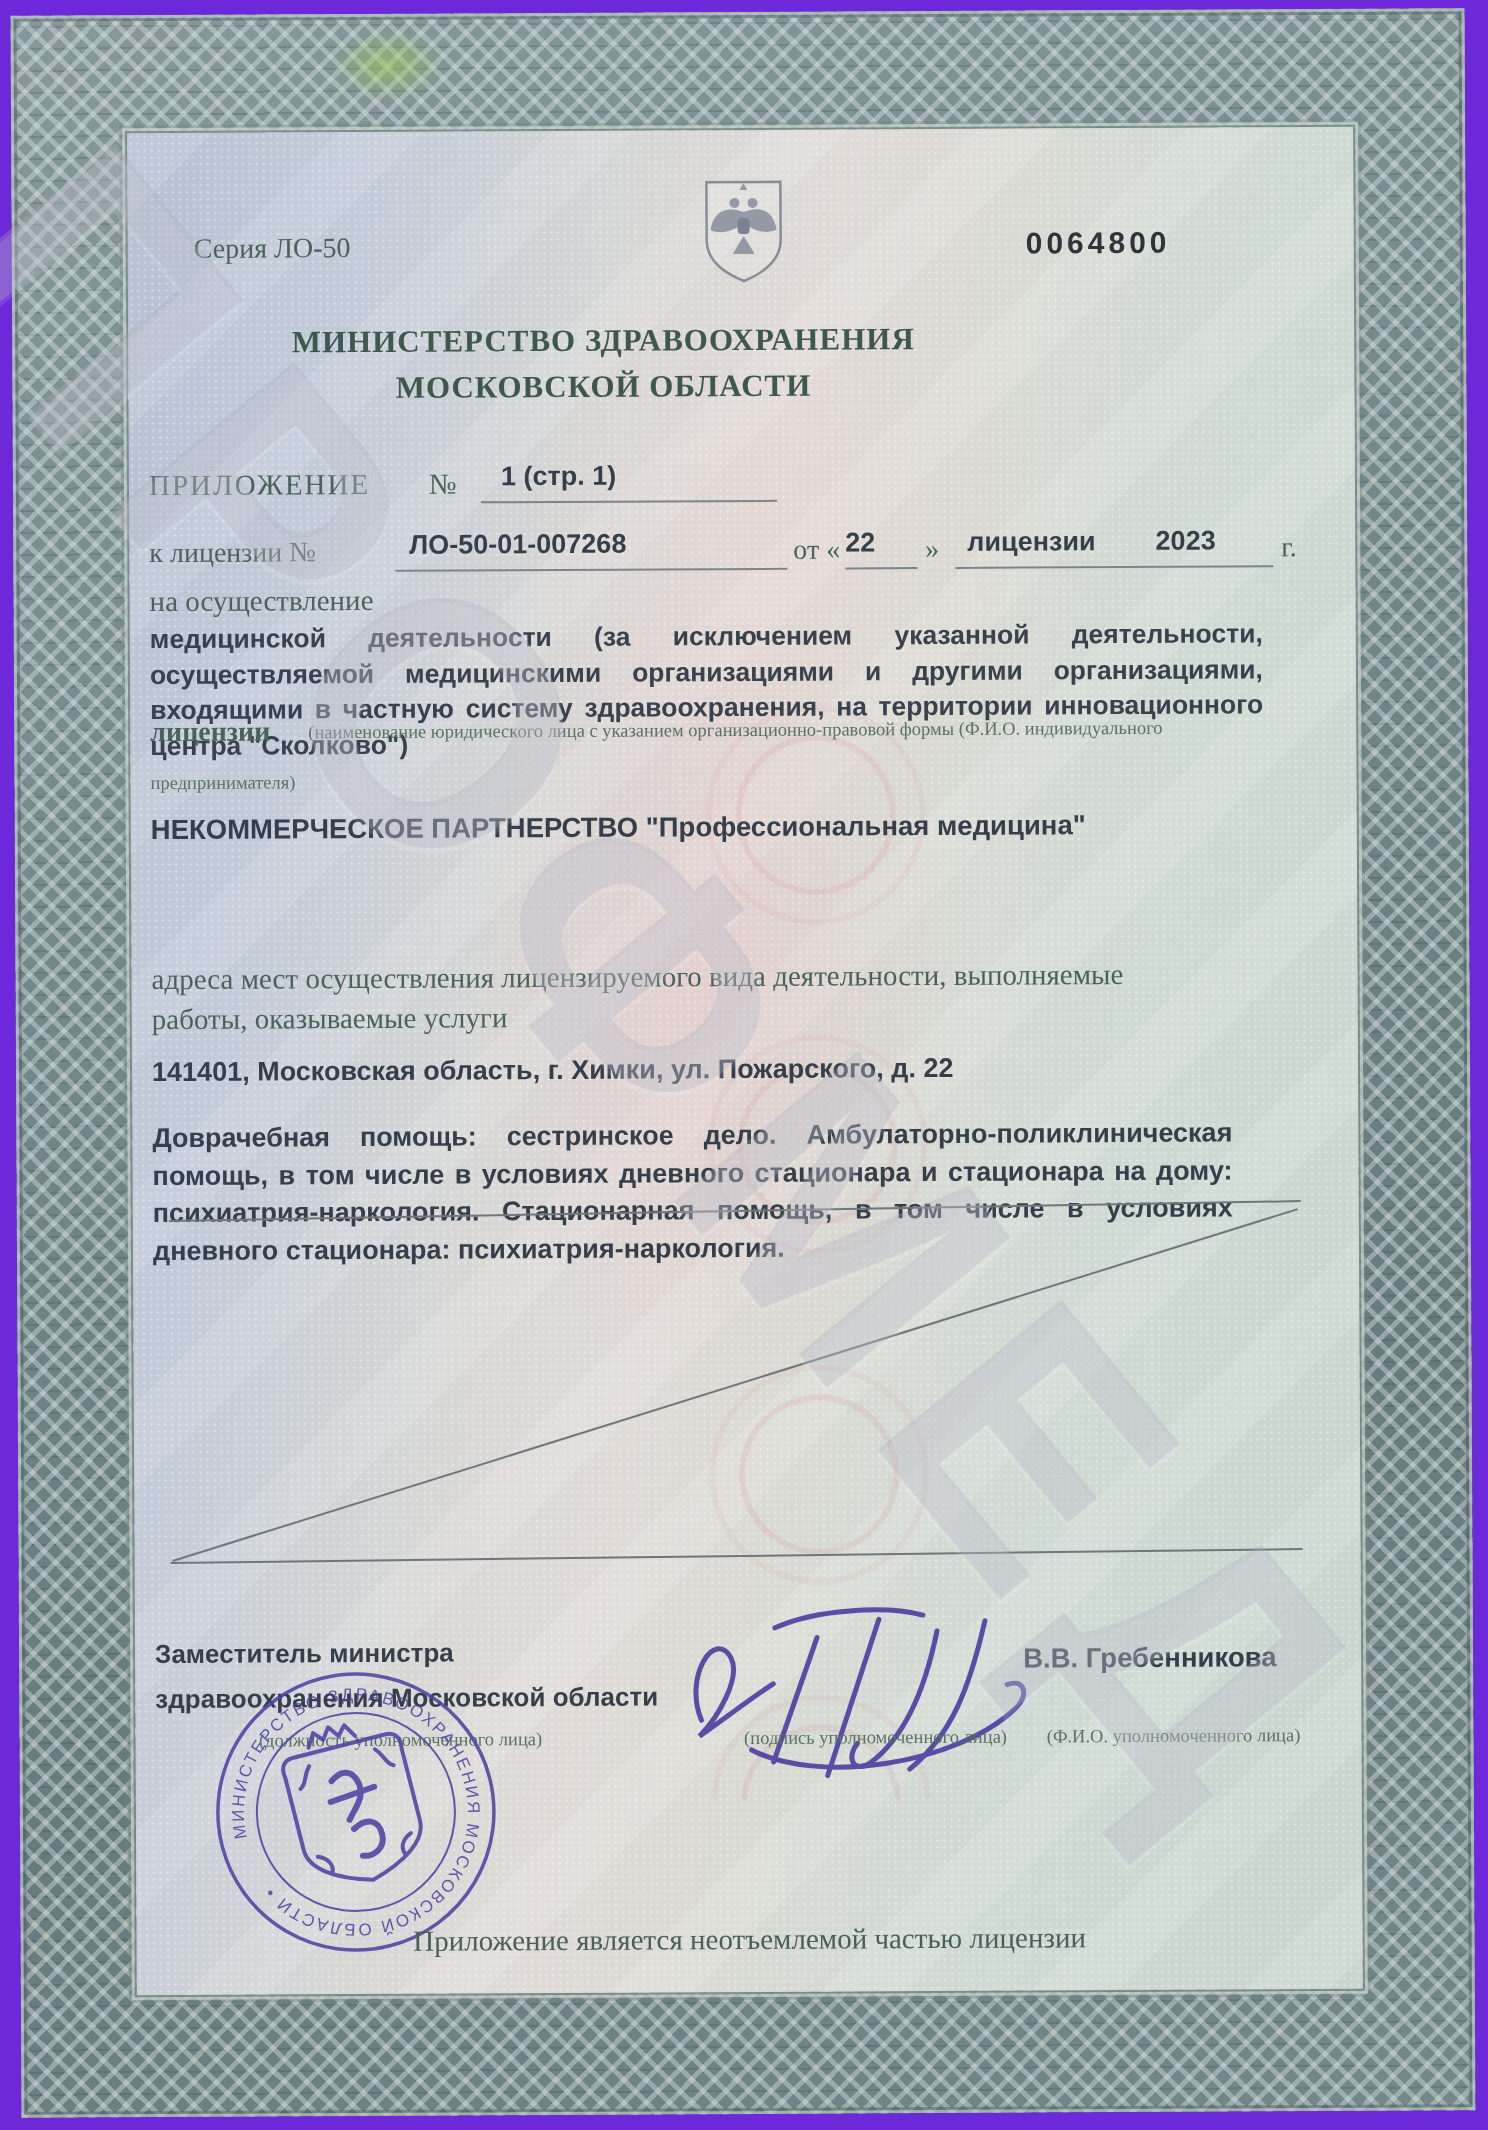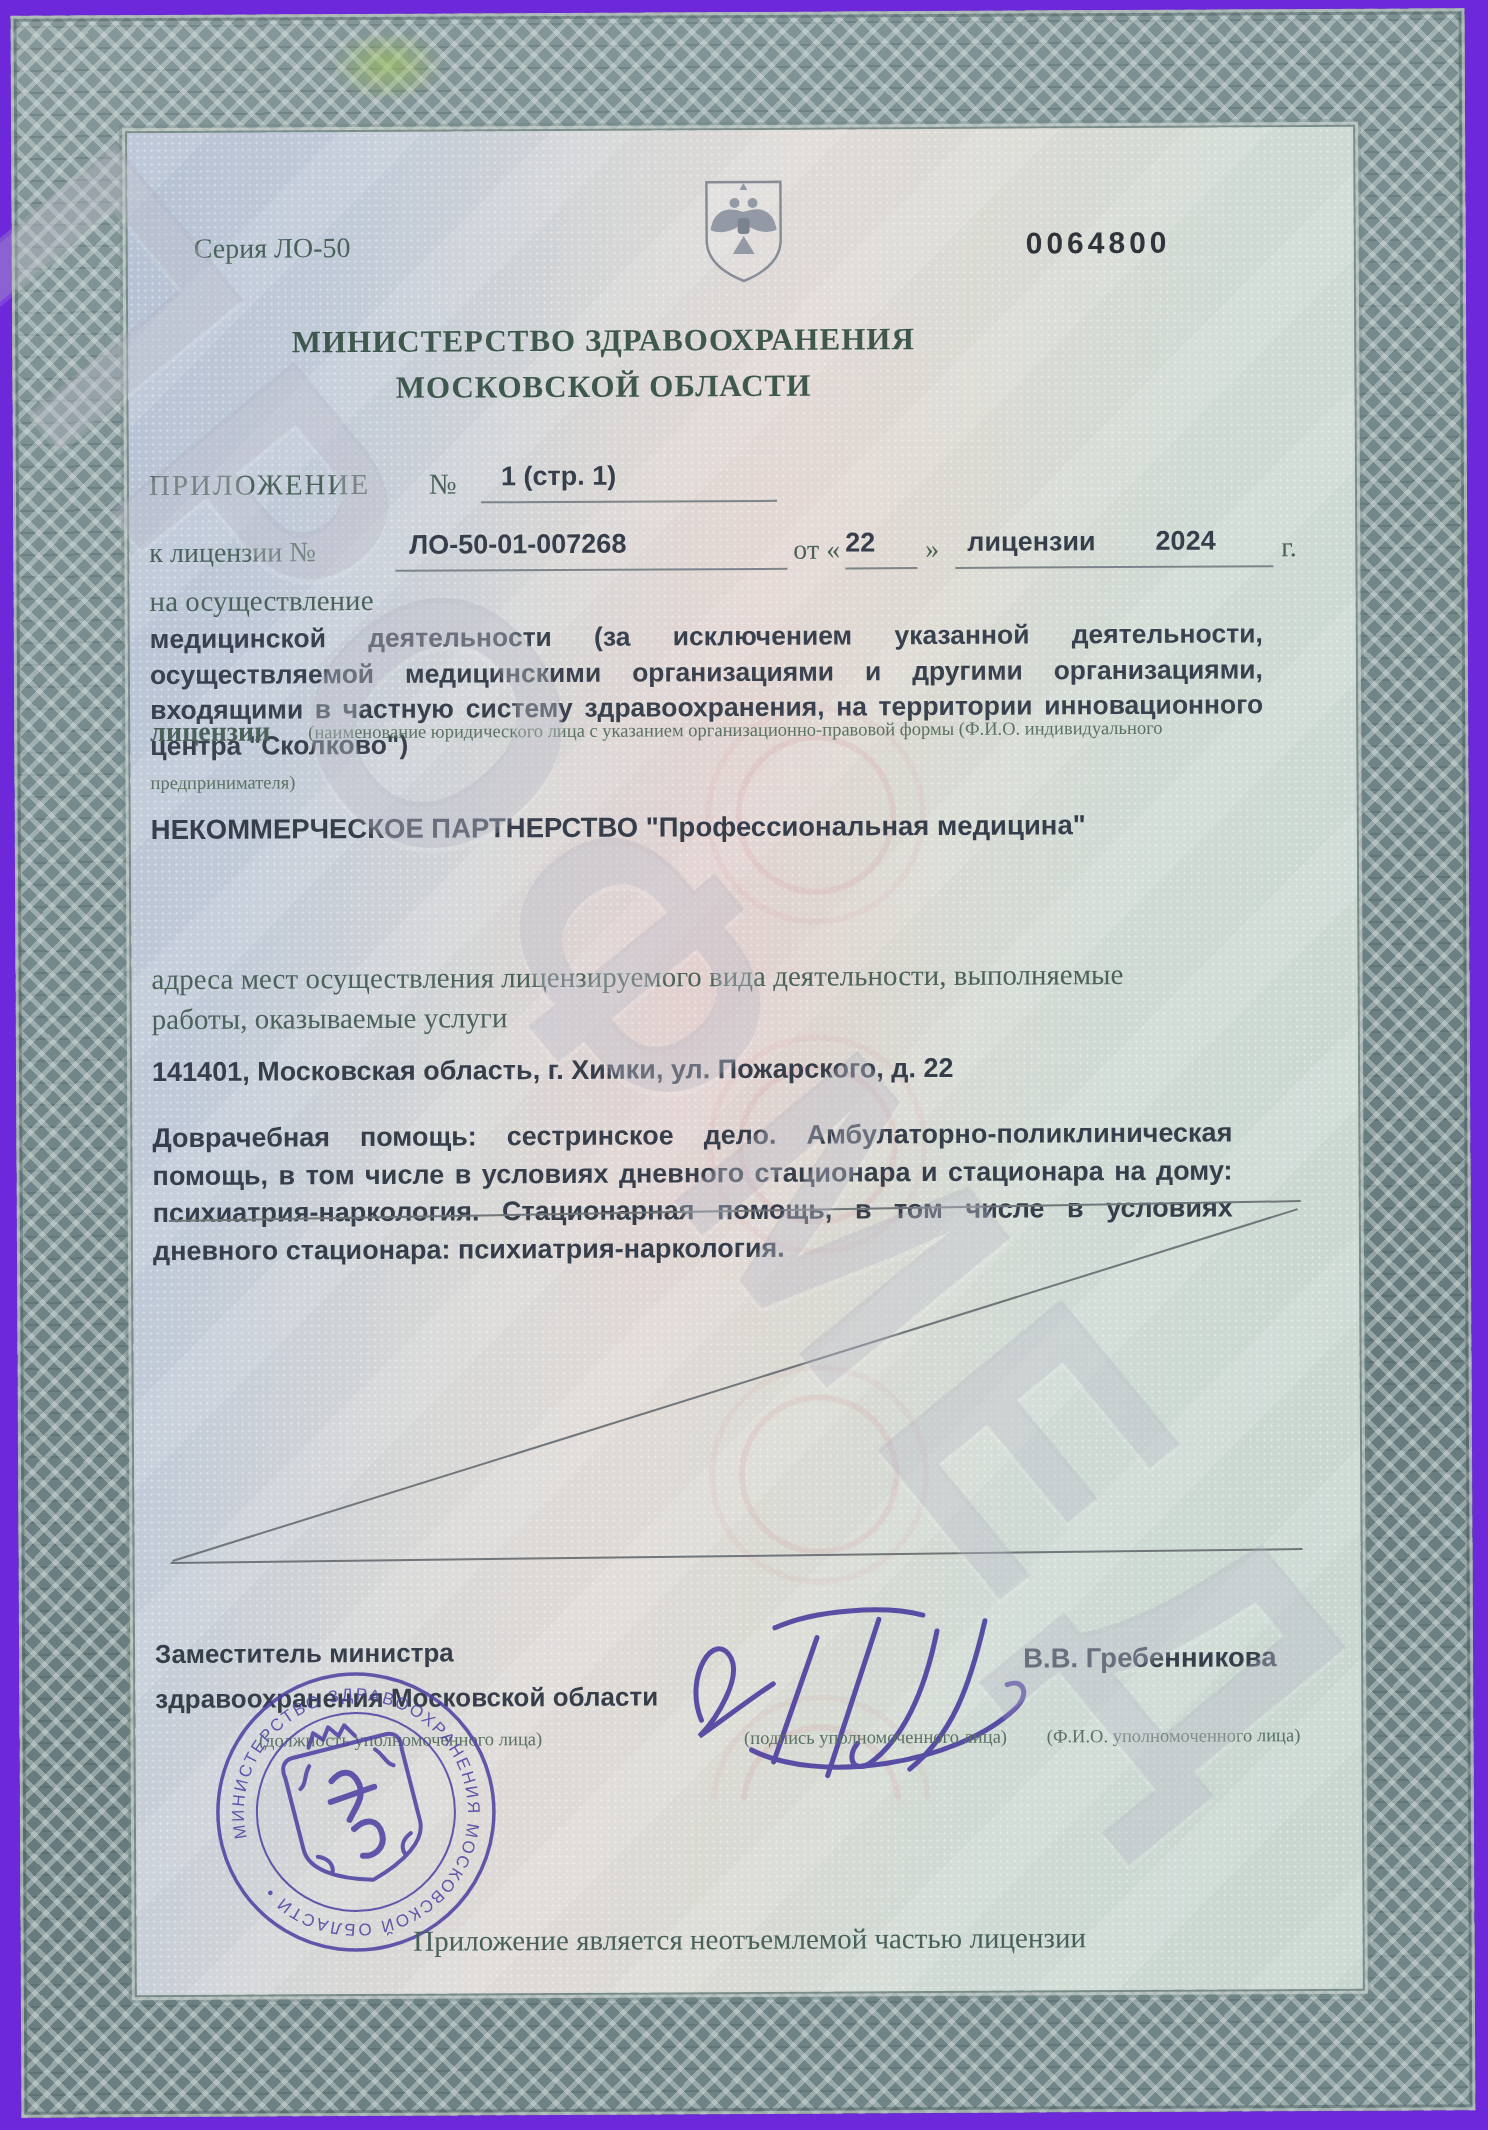--- a/index.html
+++ b/index.html
@@ -138,21 +138,21 @@
       <div id="lic-label" class="abs serif">к лицензии №</div>
       <div id="lic-number-box" class="abs uline">
         <span id="lic-number" class="bold">ЛО-50-01-007268</span>
       </div>
       <div id="lic-from" class="abs serif">от «</div>
       <div id="lic-day-box" class="abs uline">
         <span id="lic-day" class="bold">22</span>
       </div>
       <div id="lic-q2" class="abs serif">»</div>
       <div id="lic-month-box" class="abs uline">
-        <span id="lic-month" class="bold">лицензии</span><span id="lic-year" class="bold">2024</span>
+        <span id="lic-month" class="bold">лицензии</span><span id="lic-year" class="bold">2023</span>
       </div>
       <div id="lic-g" class="abs serif">г.</div>
 
       <div id="act-intro" class="abs serif">на осуществление</div>
       <div id="activity" class="abs bold"><span>медицинской деятельности</span><span> (за исключением указанной деятельности, осуществляемой медицинскими организациями и другими организациями, входящими в частную систему здравоохранения, на территории инновационного центра "Сколково")</span></div>
 
       <div id="issued-word" class="abs serif">лицензии</div>
       <div id="issued-cap1" class="abs serif cap">(наименование юридического лица с указанием организационно-правовой формы (Ф.И.О. индивидуального</div>
       <div id="issued-cap2" class="abs serif cap">предпринимателя)</div>
 

